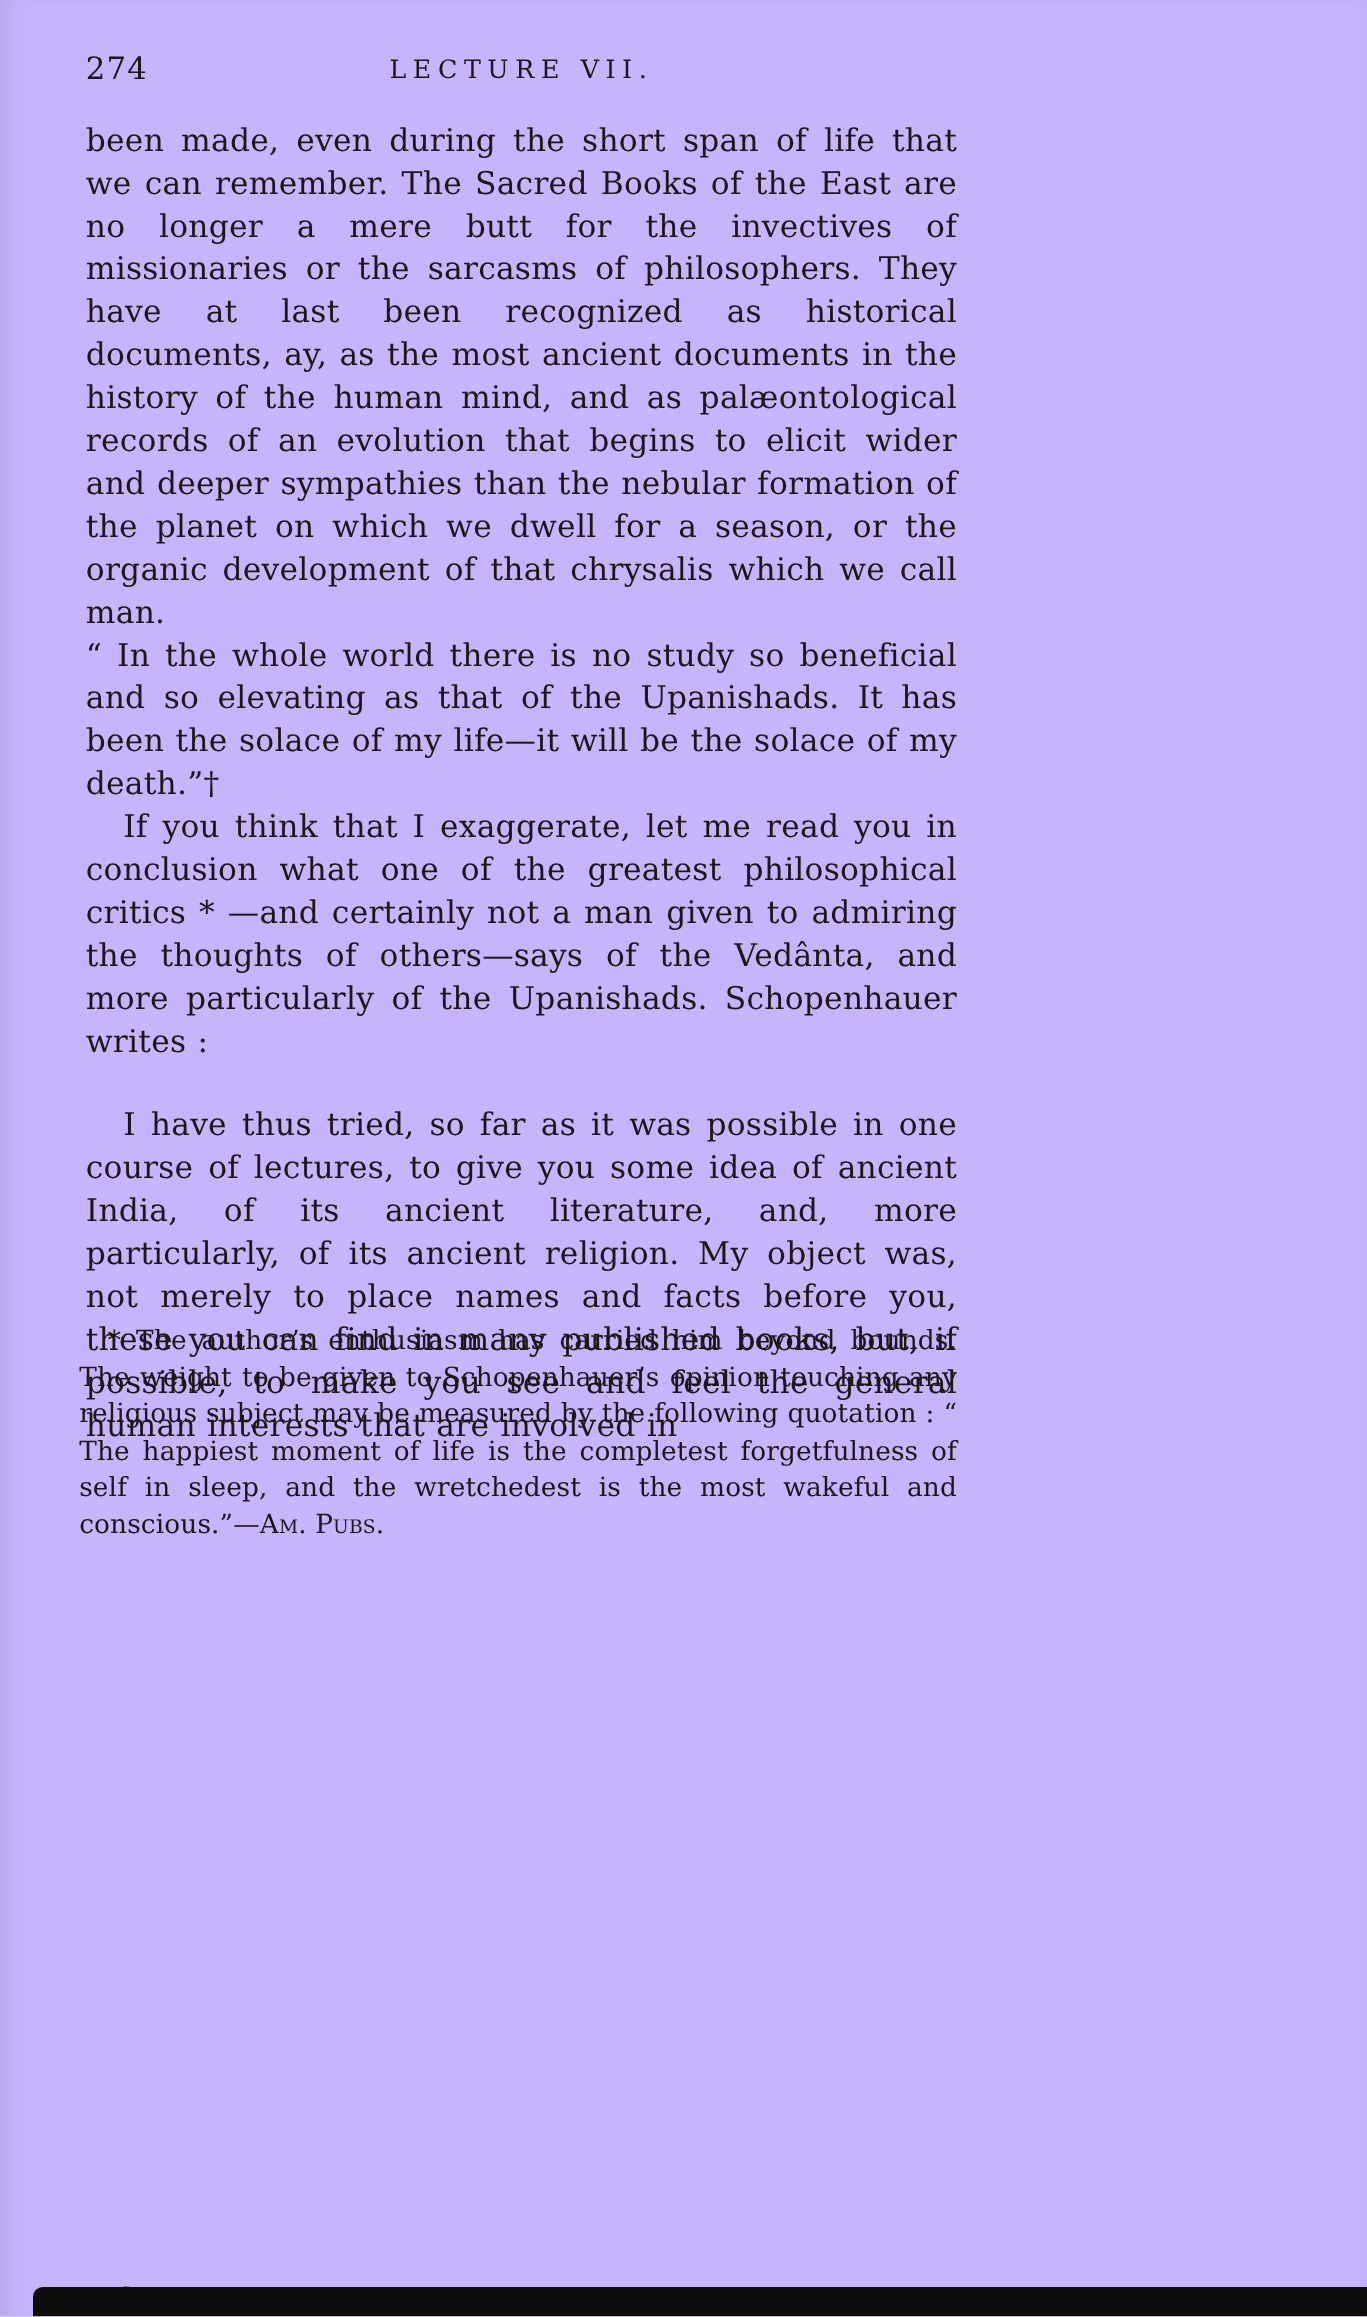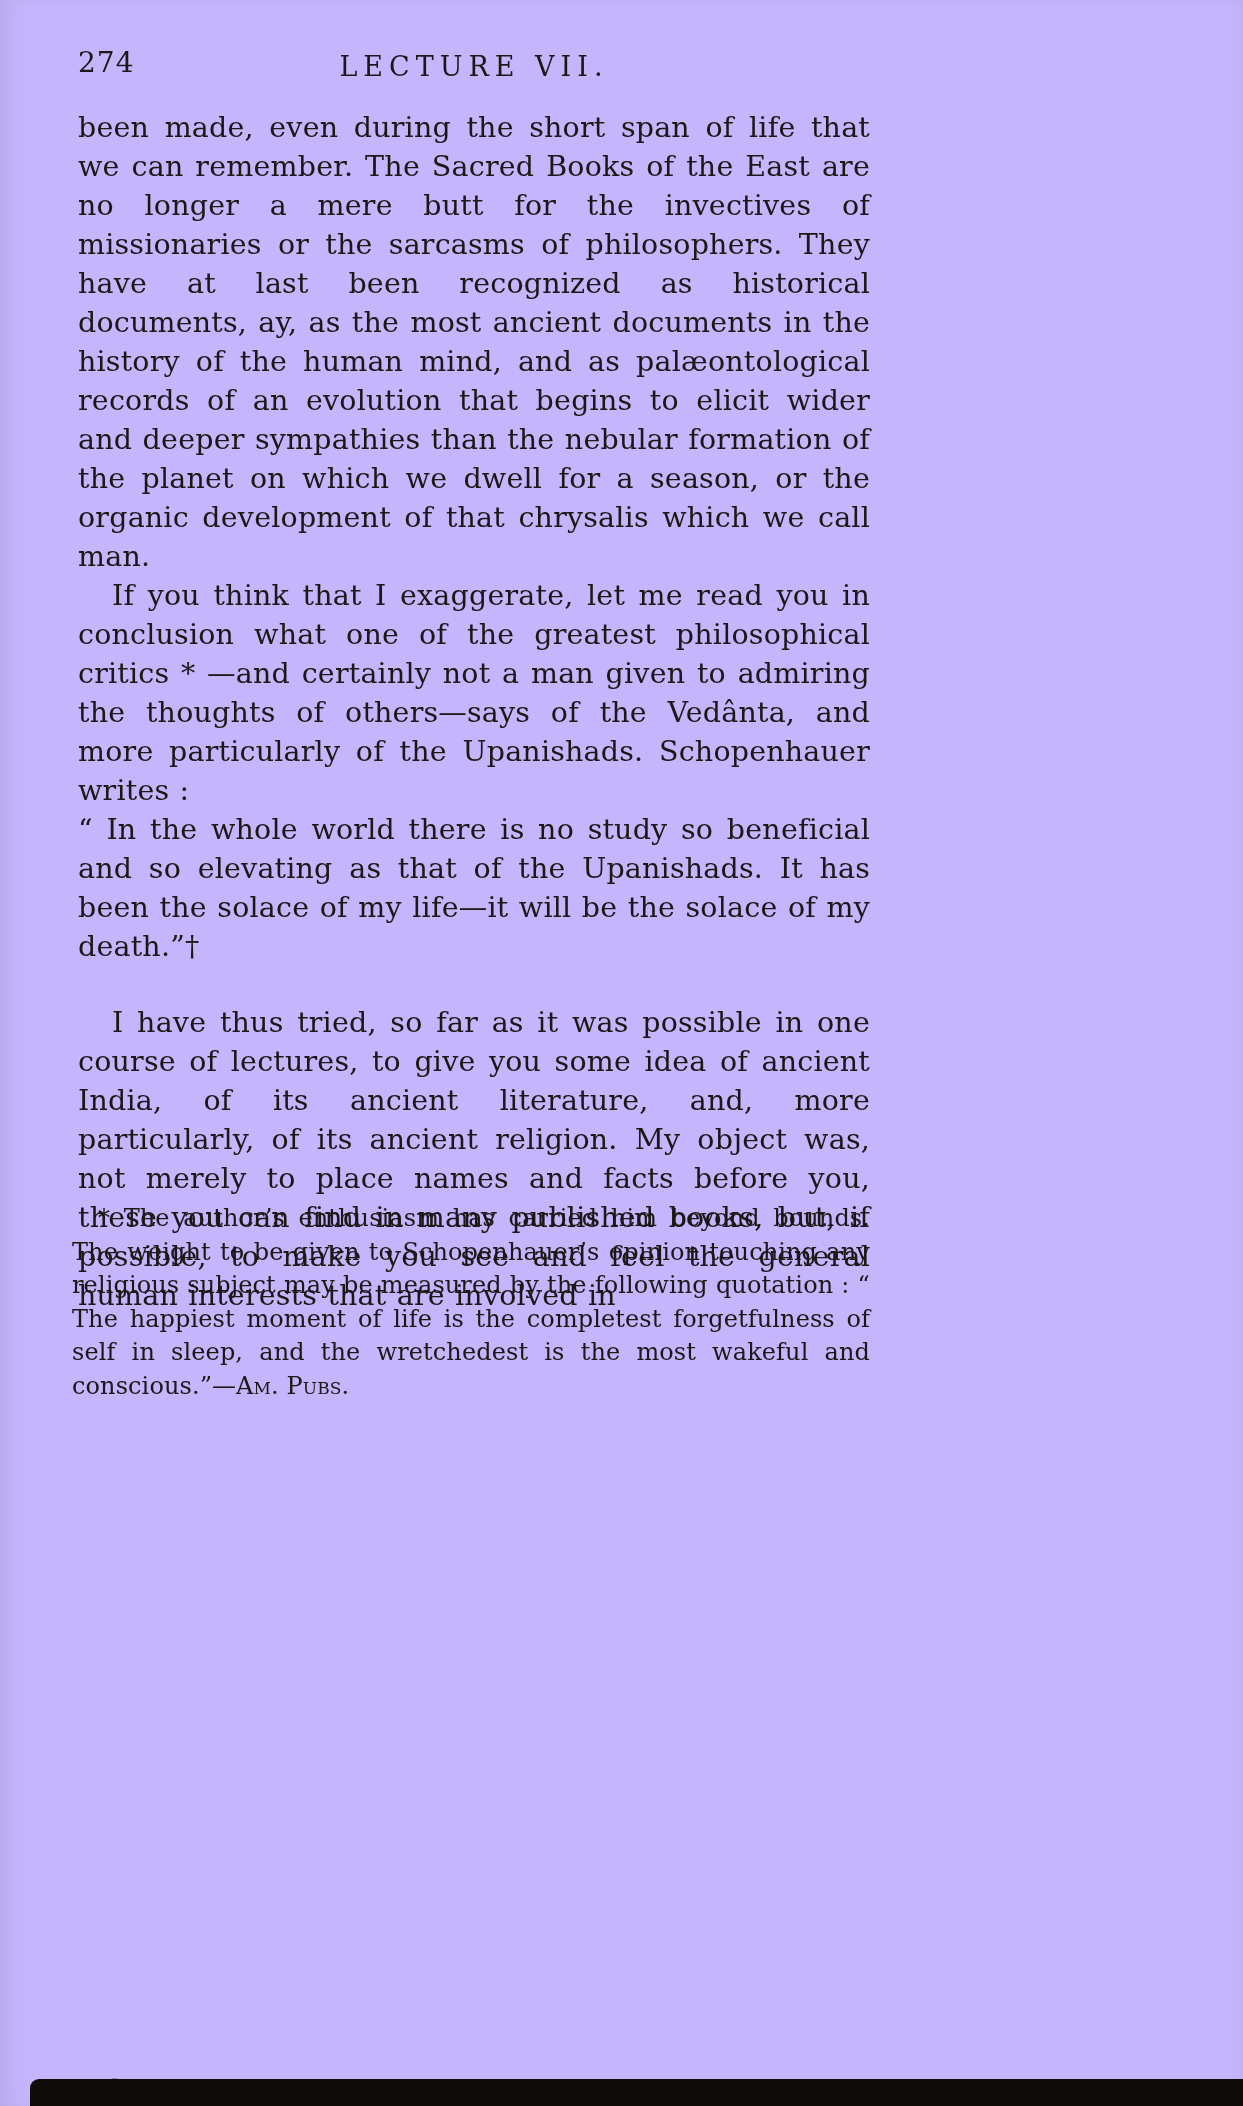--- a/index.html
+++ b/index.html
@@ -40,21 +40,21 @@
     top: 0;
     font-size: 28px;
     letter-spacing: 1px;
   }
   .running-head {
     position: absolute;
     left: 0;
     right: 0;
     top: 5px;
     text-align: center;
-    font-size: 27px;
+    font-size: 23px;
     letter-spacing: 6px;
   }
 
   .text-block {
     position: absolute;
     top: 108px;
     left: 78px;
     width: 792px;
     font-size: 28.5px;
     line-height: 39px;
@@ -104,22 +104,22 @@
 
 <div class="page">
 
   <header class="page-header">
     <span class="page-number">274</span>
     <span class="running-head">LECTURE VII.</span>
   </header>
 
   <main class="text-block">
     <p class="para no-indent">been made, even during the short span of life that we can remember.  The Sacred Books of the East are no longer a mere butt for the invectives of missionaries or the sarcasms of philosophers.  They have at last been recognized as historical documents, ay, as the most ancient documents in the history of the human mind, and as palæontological records of an evolution that begins to elicit wider and deeper sympathies than the nebular formation of the planet on which we dwell for a season, or the organic development of that chrysalis which we call man.</p>
+    <p class="para no-indent">“ In the whole world there is no study so beneficial and so elevating as that of the Upanishads.  It has been the solace of my life—it will be the solace of my death.”†</p>
     <p class="para indent">If you think that I exaggerate, let me read you in conclusion what one of the greatest philosophical critics * —and certainly not a man given to admiring the thoughts of others—says of the Vedânta, and more particularly of the Upanishads.  Schopenhauer writes :</p>
-    <p class="para no-indent">“ In the whole world there is no study so beneficial and so elevating as that of the Upanishads.  It has been the solace of my life—it will be the solace of my death.”†</p>
     <p class="para indent gap">I have thus tried, so far as it was possible in one course of lectures, to give you some idea of ancient India, of its ancient literature, and, more particularly, of its ancient religion.  My object was, not merely to place names and facts before you, these you can find in many published books, but, if possible, to make you see and feel the general human interests that are involved in</p>
   </main>
 
   <section class="footnotes">
     <p class="footnote">
       <span>* The author’s enthusiasm has carried him beyond bounds.  The weight to be given to Schopenhauer’s opinion touching any religious subject may be measured by the following quotation : “ The happiest moment of life is the completest forgetfulness of self in sleep, and the wretchedest is the most wakeful and conscious.”—</span><span class="smallcaps">Am. Pubs.</span>
     </p>
   </section>
 
   <div class="scan-speck"></div>

